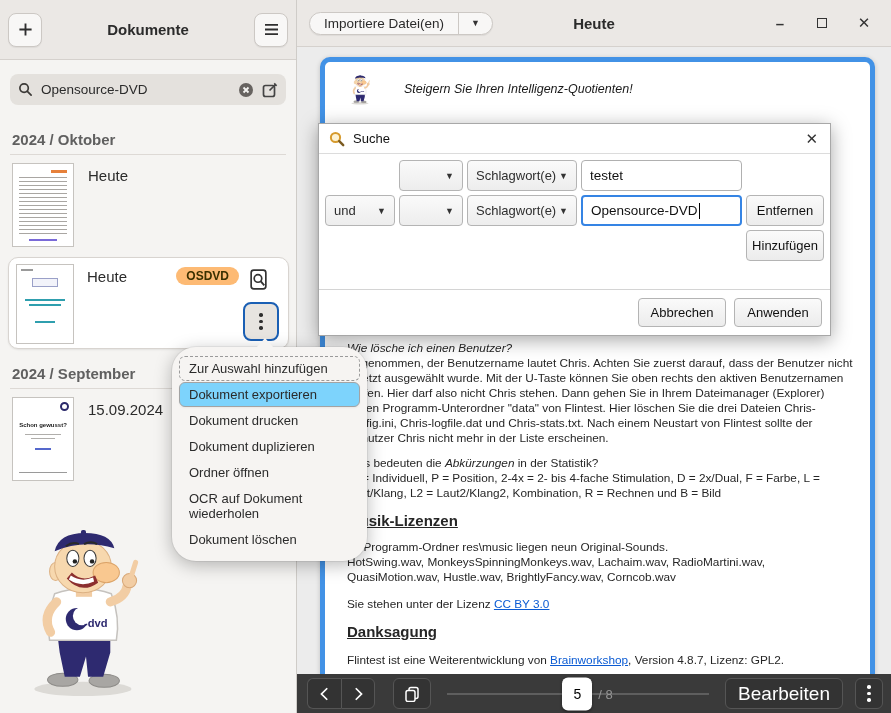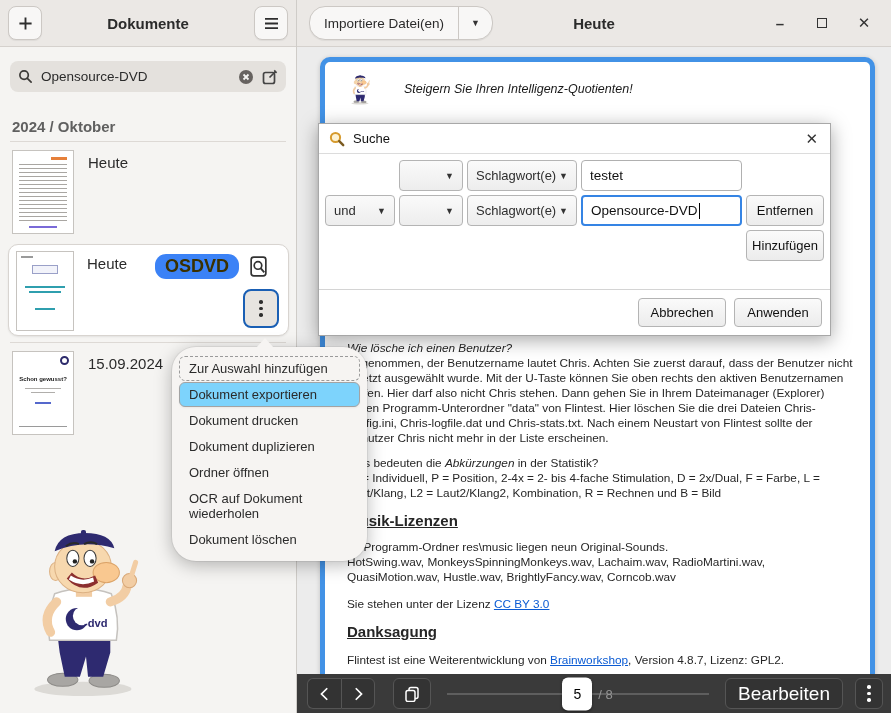--- a/index.html
+++ b/index.html
@@ -2,21 +2,21 @@
 <html><head>
 <meta charset="utf-8">
 <style>
   * { margin:0; padding:0; box-sizing:border-box; }
   html,body { width:891px; height:713px; overflow:hidden; }
   body { font-family:"Liberation Sans", sans-serif; color:#2e2e2e; background:#f5f4f2; }
   .app { position:relative; width:891px; height:713px; display:flex; overflow:hidden; }
 
   
   .sidebar { width:297px; height:100%; background:#f5f4f2; border-right:1px solid #cfccc8; position:relative; flex:none; }
-  .sb-header { height:47px; background:#ebe8e5; border-bottom:1px solid #d5d1cd; display:flex; align-items:center; padding:0 8px; }
+  .sb-header { height:60px; background:#ebe8e5; border-bottom:1px solid #d5d1cd; display:flex; align-items:center; padding:0 8px; }
   .hdr-btn { width:34px; height:34px; border-radius:8px; background:#f8f7f6; border:1px solid #ccc8c4; box-shadow:0 1px 1px rgba(0,0,0,.06); display:flex; align-items:center; justify-content:center; cursor:pointer; flex:none; }
   .sb-title { flex:1; text-align:center; font-weight:bold; font-size:15px; color:#2b2b2b; }
   .search-entry { margin:14px 10px 0 10px; height:31px; background:#e4e1dd; border-radius:8px; display:flex; align-items:center; padding:0 8px; gap:8px; }
   .search-entry .val { flex:1; font-size:13.5px; color:#2b2b2b; }
   .sect-hdr { margin:26px 12px 0 12px; font-weight:bold; font-size:15px; color:#606060; }
   .sect-line { height:1px; background:#ddd9d5; margin:6px 10px 0 10px; }
   .doc-row { display:flex; align-items:flex-start; gap:14px; padding:8px 12px 6px 12px; cursor:pointer; }
   .doc-row .doc-label { font-size:15px; color:#2b2b2b; margin-top:4px; }
   .thumb { width:62px; height:84px; background:#fff; border:1px solid #c6c3bf; position:relative; flex:none; }
   .t-orange { position:absolute; top:6px; right:6px; width:16px; height:3px; background:#e6803a; }
@@ -26,29 +26,29 @@
   .t-logo { position:absolute; top:13px; left:50%; transform:translateX(-50%); width:26px; height:9px; border:1px solid #9aa0c8; background:#f2f3fa; }
   .t-teal { position:absolute; left:50%; transform:translateX(-50%); height:2px; background:#2f9fae; }
   .t-clogo { position:absolute; top:4px; right:4px; width:9px; height:9px; border-radius:50%; border:2px solid #2c2a6b; background:#fff; }
   .t-title { position:absolute; top:24px; width:100%; text-align:center; font-size:6px; font-weight:bold; color:#222; }
   .t-sub { position:absolute; left:12px; right:12px; height:1px; background:#b0aeab; }
   .t-link2 { position:absolute; top:50px; left:50%; transform:translateX(-50%); width:16px; height:2px; background:#5568cc; }
   .t-rule { position:absolute; bottom:7px; left:6px; right:6px; height:1px; background:#9a9a9a; }
   .doc-card { position:relative; margin:4px 7px 0 8px; height:92px; background:#fff; border:1px solid #d8d4d0; border-radius:10px; box-shadow:0 1px 2px rgba(0,0,0,.08); cursor:pointer; }
   .doc-card .thumb { position:absolute; left:7px; top:6px; width:58px; height:80px; }
   .doc-card .doc-label { position:absolute; left:78px; top:10px; font-size:15px; color:#2b2b2b; }
-  .badge { position:absolute; right:49px; top:9px; background:#3b82f6; color:#3a3000; font-weight:bold; font-size:18px; border-radius:11px; padding:2px 10px; }
+  .badge { position:absolute; right:49px; top:9px; background:#fdba74; color:#3a3000; font-weight:bold; font-size:12px; border-radius:11px; padding:2px 10px; }
   .find-ic { position:absolute; right:20px; top:11px; }
   .kebab-btn { position:absolute; right:9px; top:44px; width:36px; height:39px; background:#e7e4e0; border:2px solid #1a5fb4; border-radius:8px; display:flex; align-items:center; justify-content:center; cursor:pointer; }
   .mascot-big { position:absolute; left:10px; bottom:14px; }
 
   
   .main { flex:1; display:flex; flex-direction:column; position:relative; min-width:0; }
   .main-header { height:47px; background:#ebe8e5; border-bottom:1px solid #d5d1cd; display:flex; align-items:center; padding:0 12px; position:relative; }
-  .split-btn { display:flex; height:34px; border:1px solid #ccc8c4; border-radius:16px; overflow:hidden; background:#f8f7f6; box-shadow:0 1px 1px rgba(0,0,0,.06); cursor:pointer; }
+  .split-btn { display:flex; height:23px; border:1px solid #ccc8c4; border-radius:16px; overflow:hidden; background:#f8f7f6; box-shadow:0 1px 1px rgba(0,0,0,.06); cursor:pointer; }
   .split-main { padding:0 14px; display:flex; align-items:center; font-size:13.5px; color:#2b2b2b; }
   .split-arrow { width:34px; border-left:1px solid #ccc8c4; display:flex; align-items:center; justify-content:center; font-size:9px; color:#333; }
   .main-title { position:absolute; left:0; right:0; text-align:center; font-weight:bold; font-size:15px; color:#2b2b2b; pointer-events:none; }
   .win-controls { margin-left:auto; display:flex; align-items:center; gap:24px; padding-right:6px; z-index:2; }
   .win-btn { width:18px; height:18px; display:flex; align-items:center; justify-content:center; font-size:15px; color:#333; cursor:pointer; }
   .max-box { width:10px; height:10px; border:1.6px solid #333; }
 
   .viewer { flex:1; position:relative; background:#ececec; overflow:hidden; }
   .page { position:absolute; left:23px; top:10px; width:555px; height:690px; background:#fff; border:5px solid #4292e6; border-radius:10px; box-shadow:0 1px 5px rgba(0,0,0,.18); }
   .page-top { display:flex; align-items:flex-start; gap:30px; padding:12px 0 0 22px; }
@@ -200,20 +200,21 @@
         </svg>
       <div class="kebab-btn">
         <div style="display:flex;flex-direction:column;align-items:center;">
           <div class="kdot"></div>
             <div class="kdot"></div>
             <div class="kdot"></div>
         </div>
       </div>
     </div>
 
+    <div class="sect-hdr" style="margin-top:16px;">2024 / September</div>
     <div class="sect-line"></div>
 
     <div class="doc-row">
       <div class="thumb">
         <div class="t-clogo"></div>
         <div class="t-title">Schon gewusst?</div>
         <div class="t-sub" style="top:36px;"></div>
         <div class="t-sub" style="top:40px;left:18px;right:18px;"></div>
         <div class="t-link2"></div>
         <div class="t-rule"></div>

